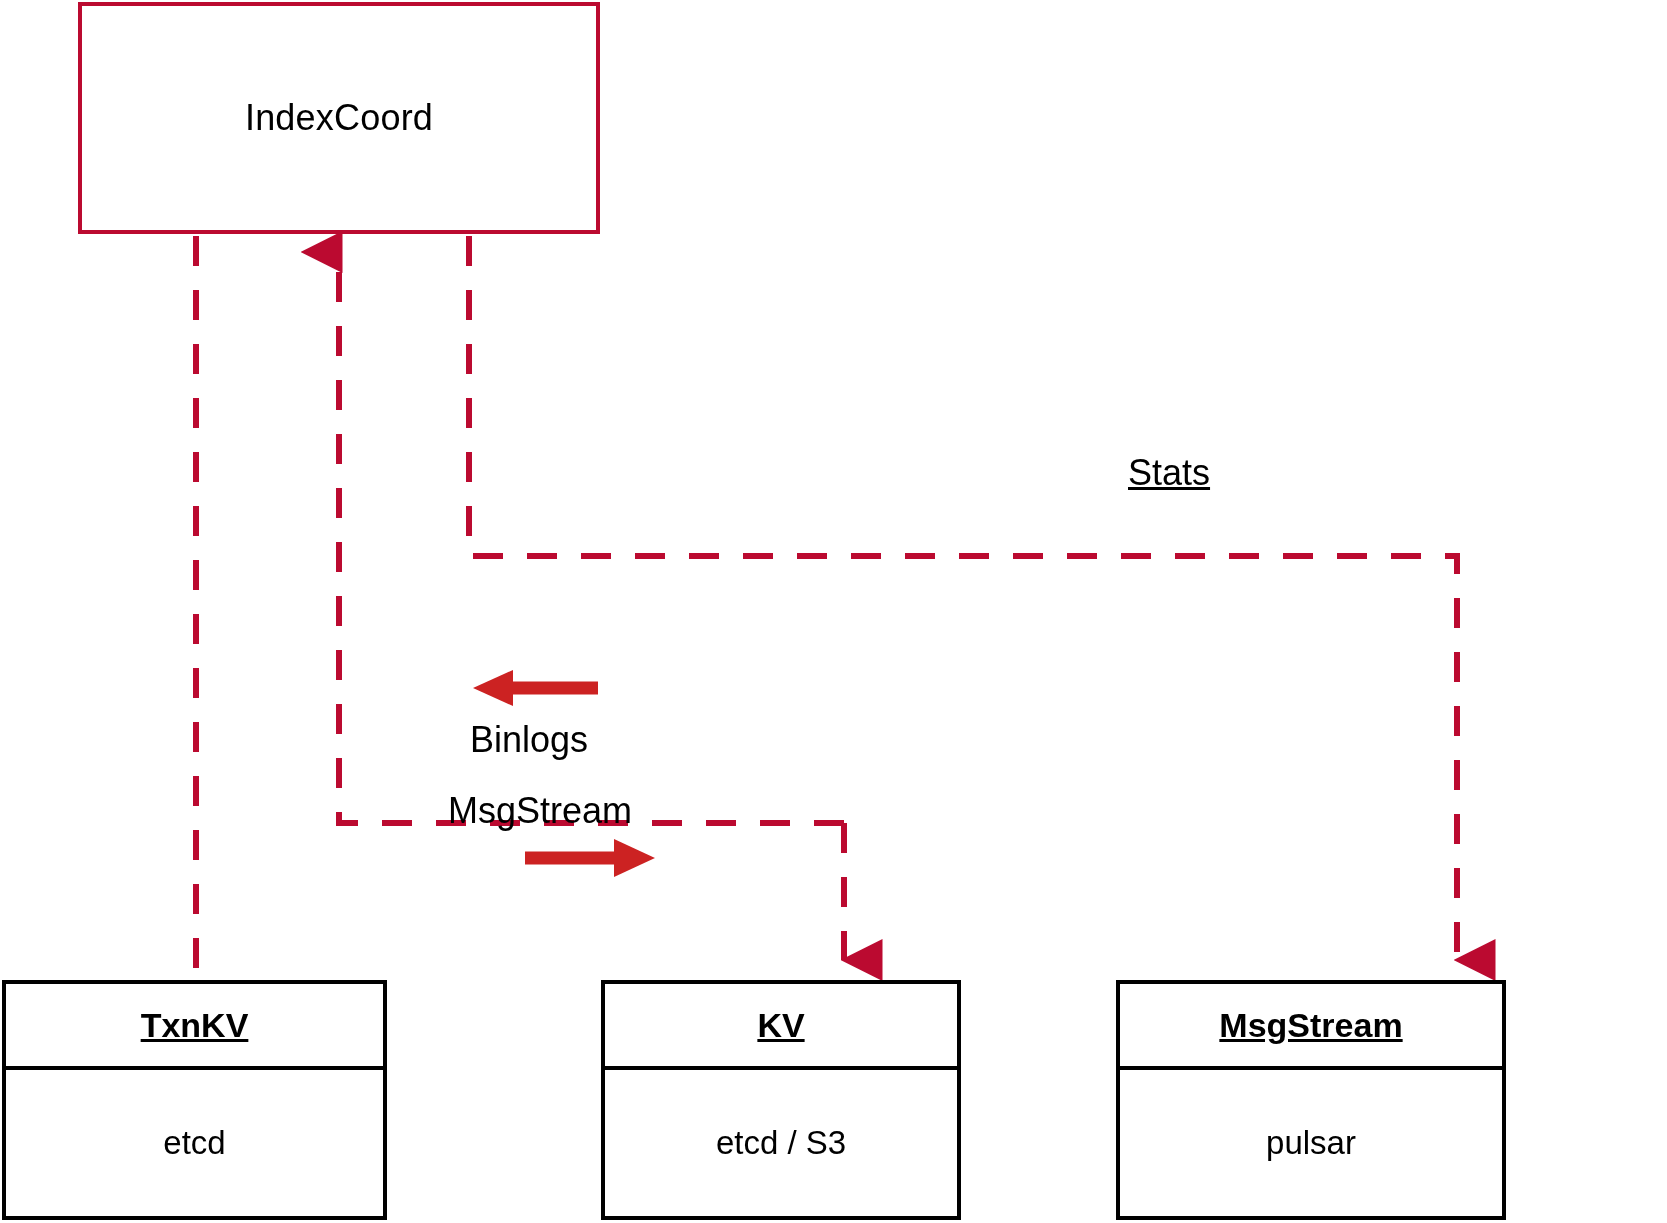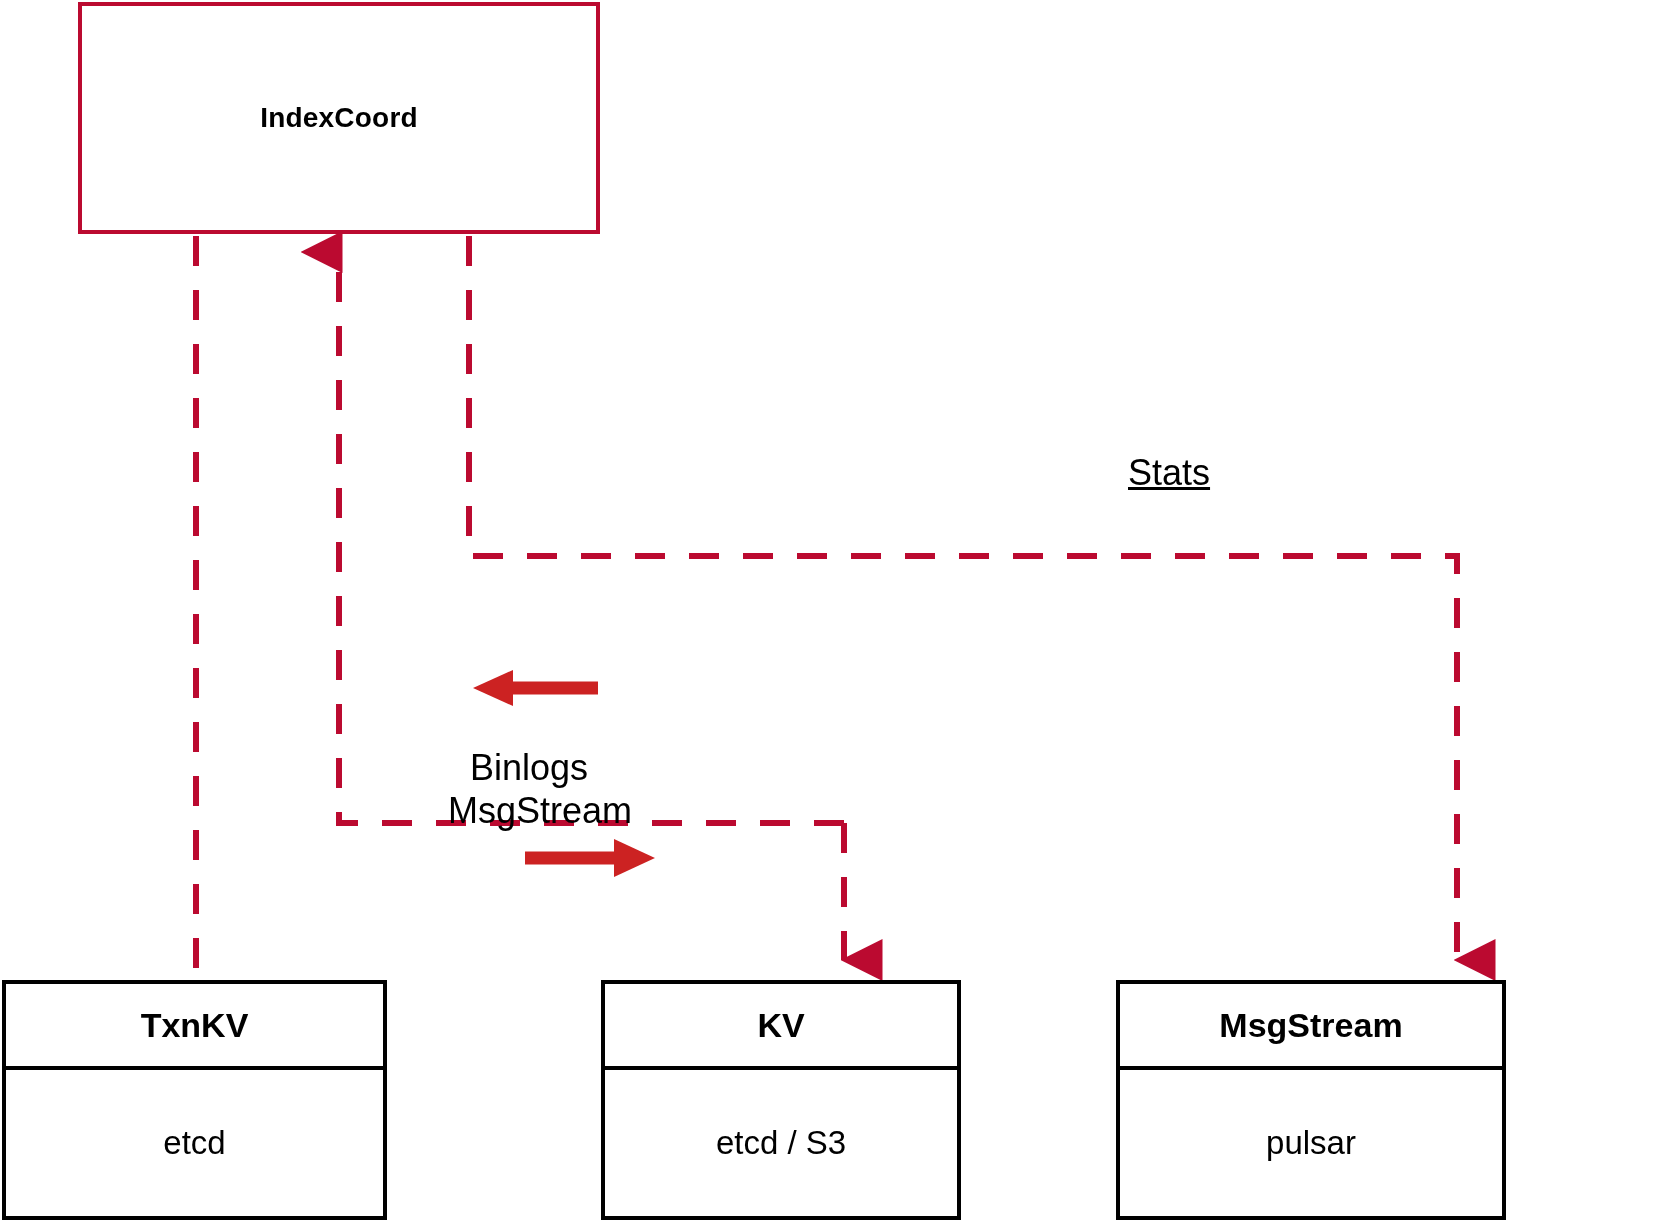--- a/index.html
+++ b/index.html
@@ -27,39 +27,39 @@
   }
   
   #node-indexcoord{
     left:78px; top:2px;
     width:522px; height:232px;
     border:4px solid #bb0a30;
     align-items:center;
     justify-content:center;
   }
   #node-indexcoord .title{
-    font-size:28px;
+    font-size:36px;
     color:#000000;
     line-height:1.1;
     letter-spacing:0.2px;
-    font-weight:bold;
   }
   
   .dep{
     border:4px solid #000000;
   }
   .dep .hdr{
     height:82px;
     display:flex;
     align-items:center;
     justify-content:center;
     border-bottom:4px solid #000000;
     font-weight:bold;
     font-size:34px;
     color:#000000;
+    text-decoration:underline;
   }
   .dep .body{
     flex:1;
     display:flex;
     flex-direction:column;
     align-items:center;
     justify-content:center;
     font-size:33px;
     color:#000000;
     line-height:1.32;
@@ -70,21 +70,21 @@
   #node-msgstream{ left:1116px; top:980px; width:390px; height:240px; }
 
   .edge-label{
     position:absolute;
     font-size:36px;
     color:#000000;
     white-space:nowrap;
     line-height:1;
   }
   #label-stats{ left:1128px; top:455px;text-decoration:underline; }
-  #label-binlogs{ left:470px; top:750px; }
+  #label-binlogs{ left:470px; top:722px; }
   #label-indexfiles{ left:448px; top:793px; }
 </style>
 </head>
 <body>
 
 <div id="canvas">
 
   <svg class="layer" viewBox="0 0 1667 1223">
     <defs>
       <marker id="arrow-crimson-up" viewBox="0 0 12 12" refX="6" refY="11" markerWidth="7" markerHeight="7" orient="auto-start-reverse">

